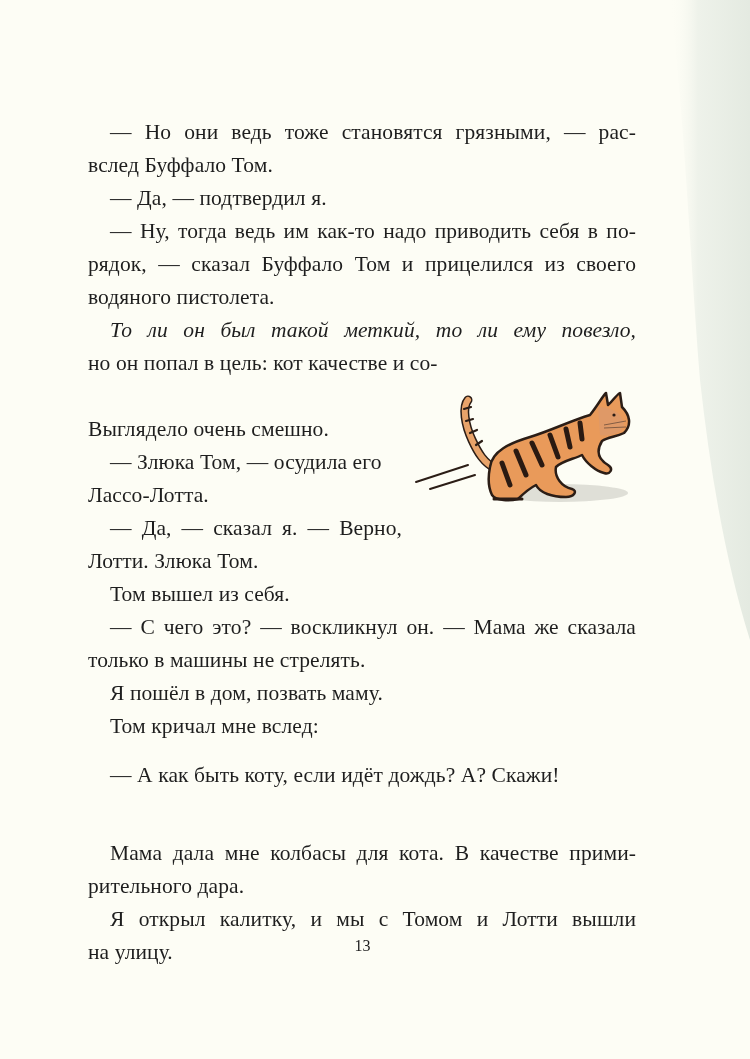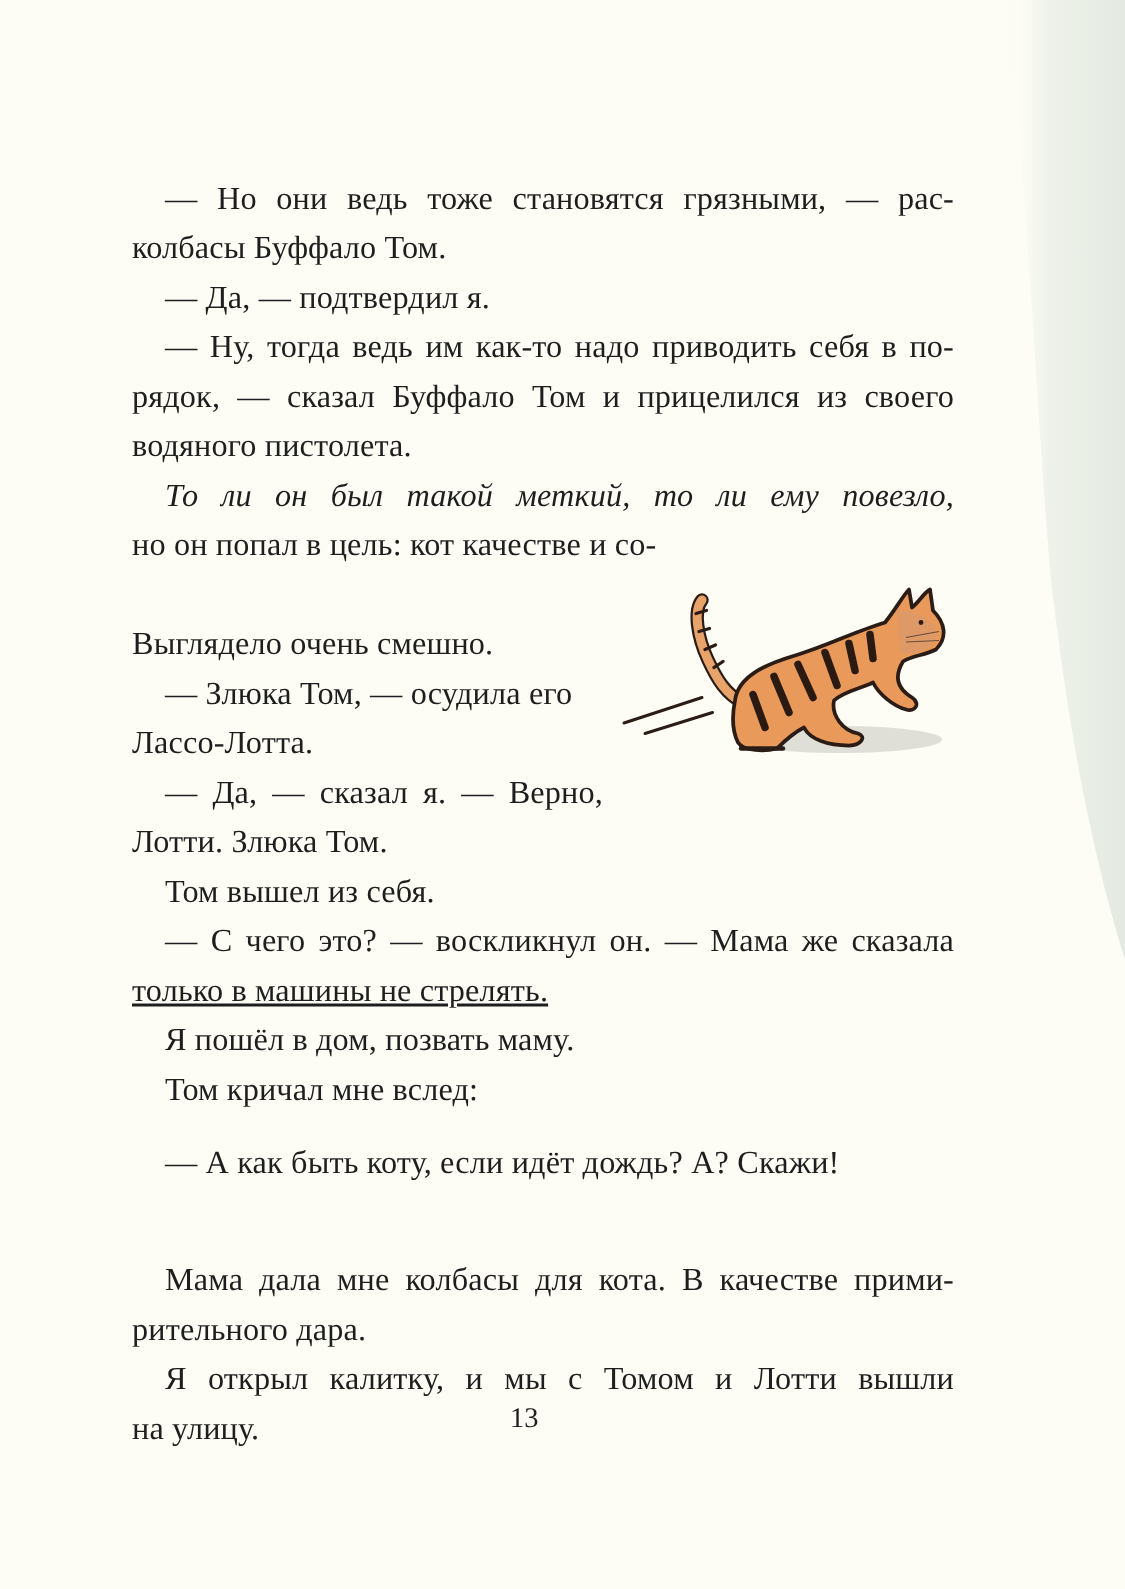--- a/index.html
+++ b/index.html
@@ -47,55 +47,56 @@
       left: 410px;
       top: 385px;
       width: 225px;
       height: 125px;
     }
     .page-number {
       position: absolute;
       left: 340px;
       top: 934px;
       width: 45px;
-      font-size: 19px;
+      text-align: center;
+      font-size: 16px;
       line-height: 24px;
     }
   </style>
 </head>
 <body>
 
 <svg class="page-shadow" viewBox="0 0 120 640" preserveAspectRatio="none">
   <defs>
     <linearGradient id="sg" x1="0" y1="0" x2="1" y2="0">
       <stop offset="0" stop-color="#fdfdf5" stop-opacity="0"></stop>
       <stop offset="0.35" stop-color="#eef2ea"></stop>
       <stop offset="1" stop-color="#e4eae1"></stop>
     </linearGradient>
   </defs>
   <path d="M40,0 C55,120 60,260 70,380 C80,470 95,560 120,640 L120,0 Z" fill="url(#sg)"></path>
 </svg>
 
 <div class="text-block" id="text-block">
     <div class="line justify" style="left: 110px; top: 118px; width: 526px;">— Но они ведь тоже становятся грязными, — рас-</div>
-    <div class="line" style="left: 88px; top: 151px;">колбасы Буффало Том.</div>
+    <div class="line" style="left: 88px; top: 151px;">вслед Буффало Том.</div>
     <div class="line" style="left: 110px; top: 184px; text-align: center;">— Да, — подтвердил я.</div>
     <div class="line justify" style="left: 110px; top: 217px; width: 526px;">— Ну, тогда ведь им как-то надо приводить себя в по-</div>
     <div class="line justify" style="left: 88px; top: 250px; width: 548px;">рядок, — сказал Буффало Том и прицелился из своего</div>
     <div class="line" style="left: 88px; top: 283px;">водяного пистолета.</div>
     <div class="line justify" style="left: 110px; top: 316px; width: 526px; font-style: italic;">То ли он был такой меткий, то ли ему повезло,</div>
     <div class="line" style="left: 88px; top: 349px;">но он попал в цель: кот качестве и со-</div>
     <div class="line" style="left: 88px; top: 415px;">Выглядело очень смешно.</div>
     <div class="line" style="left: 110px; top: 448px;">— Злюка Том, — осудила его</div>
     <div class="line" style="left: 88px; top: 481px;">Лассо-Лотта.</div>
     <div class="line justify" style="left: 110px; top: 514px; width: 292px;">— Да, — сказал я. — Верно,</div>
     <div class="line" style="left: 88px; top: 547px;">Лотти. Злюка Том.</div>
     <div class="line" style="left: 110px; top: 580px;">Том вышел из себя.</div>
     <div class="line justify" style="left: 110px; top: 613px; width: 526px;">— С чего это? — воскликнул он. — Мама же сказала</div>
-    <div class="line" style="left: 88px; top: 646px; text-decoration: underline;">только в машины не стрелять.</div>
+    <div class="line" style="left: 88px; top: 646px;">только в машины не стрелять.</div>
     <div class="line" style="left: 110px; top: 679px;">Я пошёл в дом, позвать маму.</div>
     <div class="line" style="left: 110px; top: 712px;">Том кричал мне вслед:</div>
     <div class="line" style="left: 110px; top: 745px; margin-top: 16px;">— А как быть коту, если идёт дождь? А? Скажи!</div>
     <div class="line justify" style="left: 110px; top: 839px; width: 526px;">Мама дала мне колбасы для кота. В качестве прими-</div>
     <div class="line" style="left: 88px; top: 872px;">рительного дара.</div>
     <div class="line justify" style="left: 110px; top: 905px; width: 526px;">Я открыл калитку, и мы с Томом и Лотти вышли</div>
     <div class="line" style="left: 88px; top: 938px;">на улицу.</div>
   </div>
 
 <svg class="illustration" viewBox="0 0 225 125">

